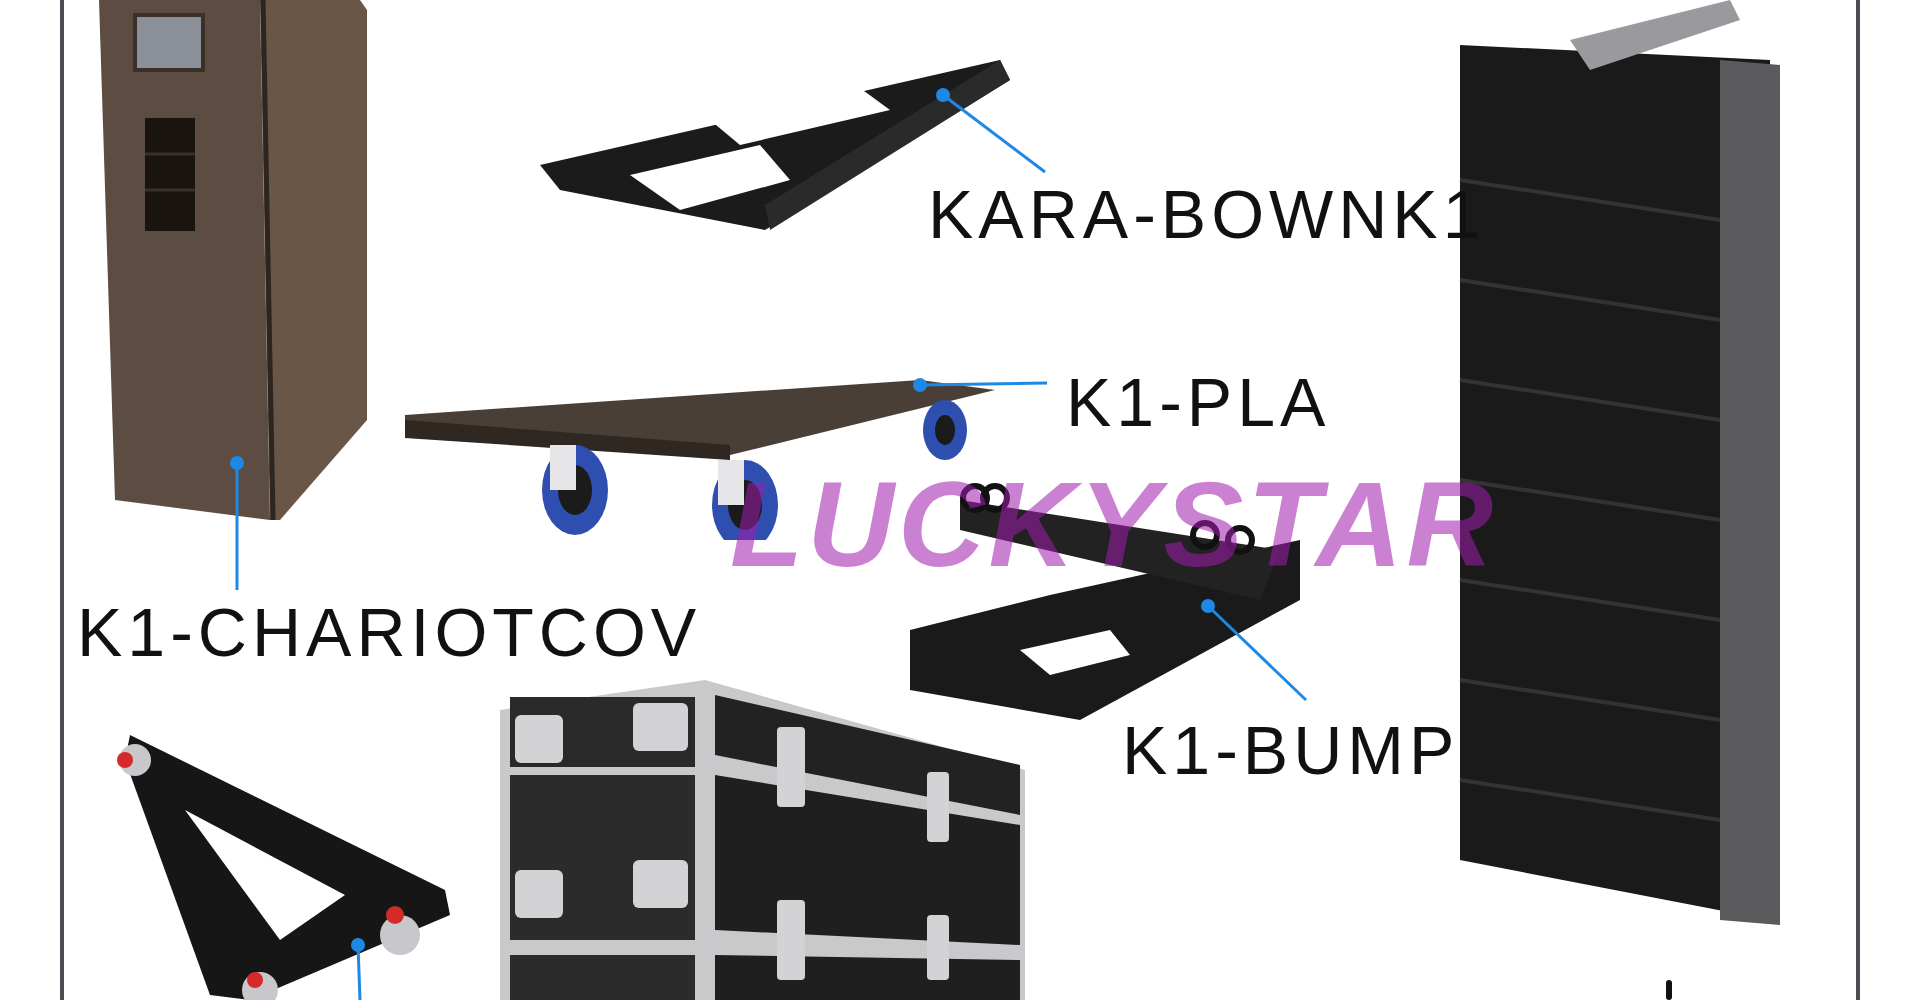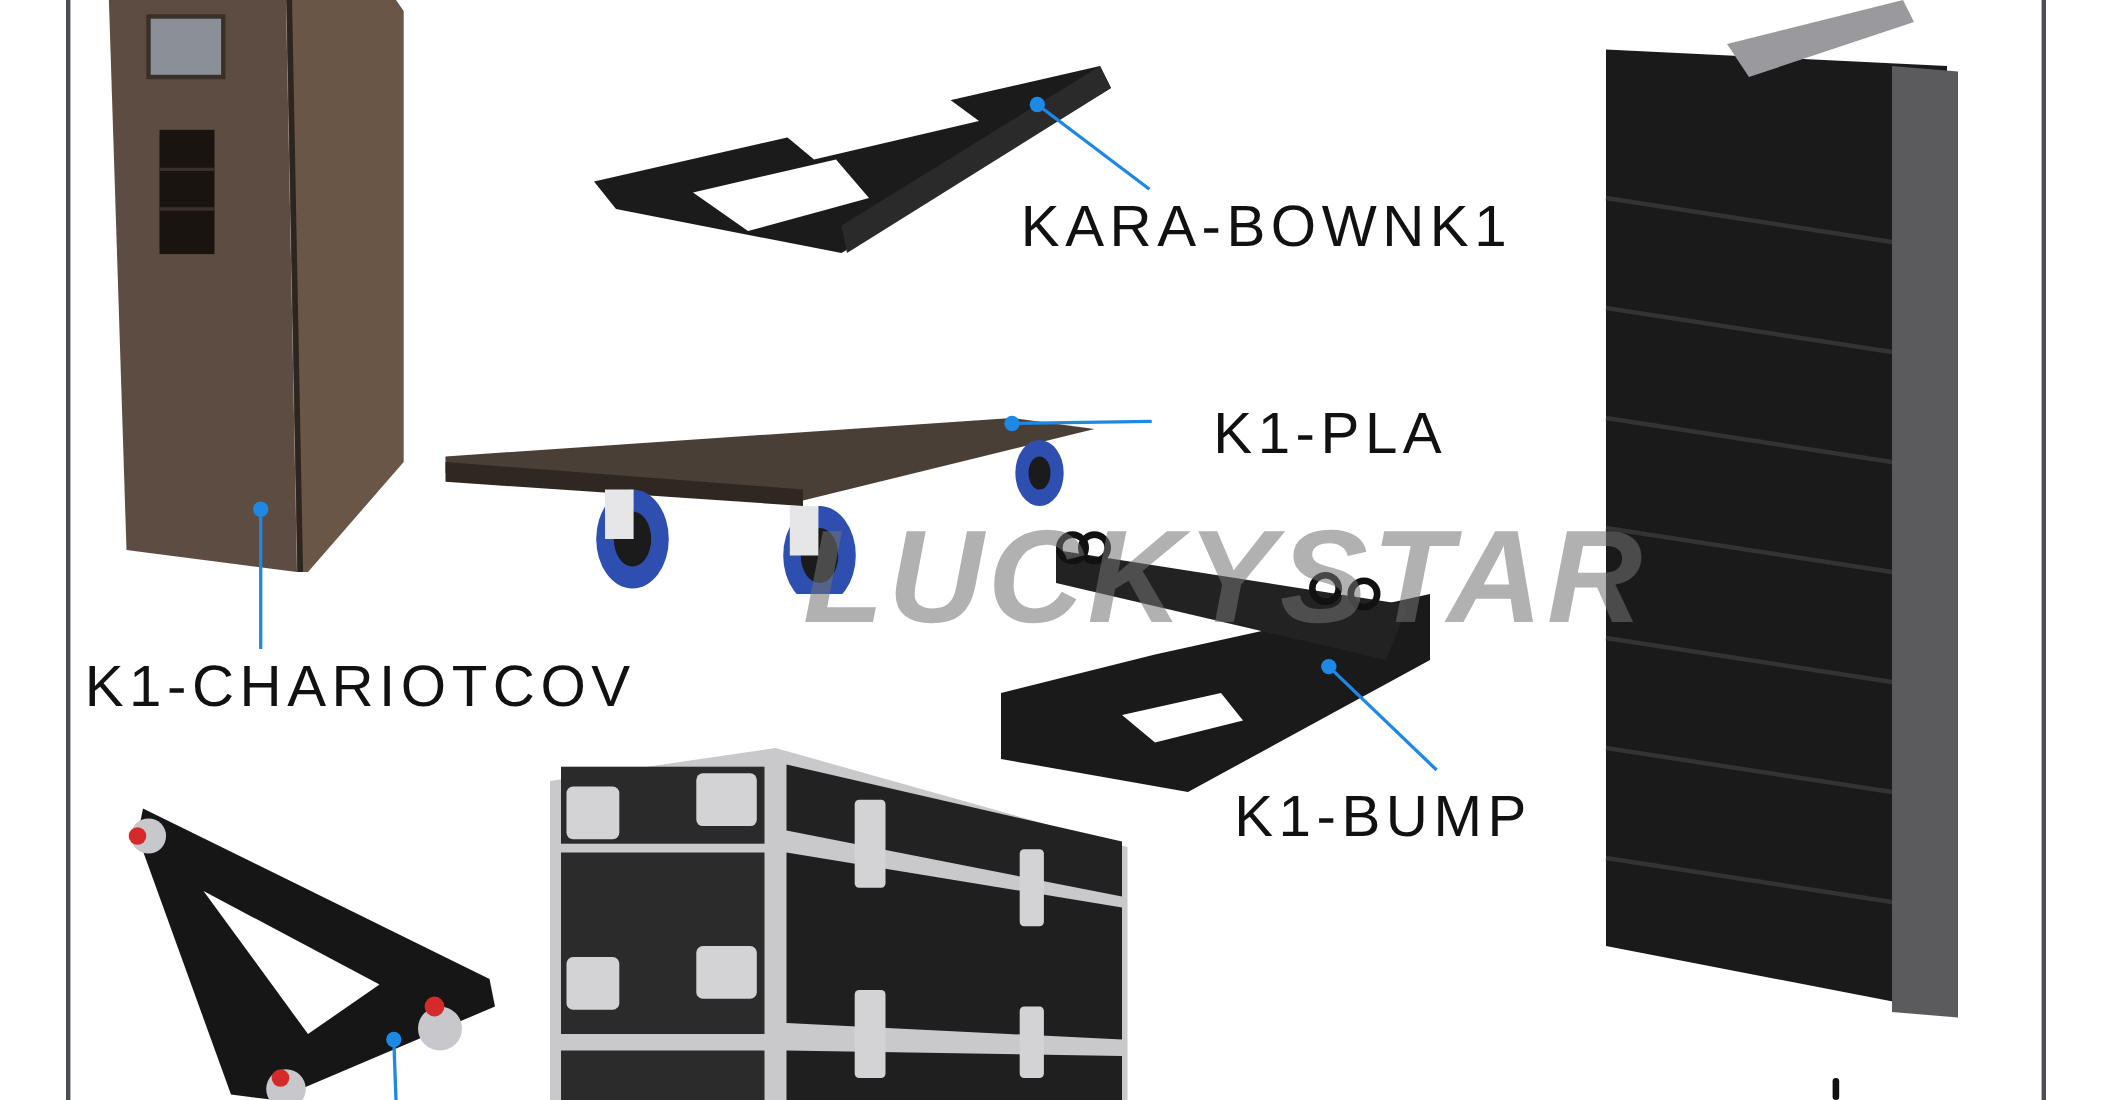--- a/index.html
+++ b/index.html
@@ -1,21 +1,21 @@
 <!DOCTYPE html>
 <html><head>
 <meta charset="utf-8">
 <style>
   html,body{margin:0;padding:0;background:#fff;}
   body{width:1920px;height:1000px;position:relative;overflow:hidden;font-family:"Liberation Sans",sans-serif;}
   .frame-left{position:absolute;left:60px;top:0;width:4px;height:1000px;background:#4a4d52;}
   .frame-right{position:absolute;left:1856px;top:0;width:4px;height:1000px;background:#4a4d52;}
-  .label{position:absolute;font-family:"Liberation Sans",sans-serif;font-size:53px;color:#111;letter-spacing:5px;line-height:1;white-space:nowrap;}
+  .label{position:absolute;font-family:"Liberation Sans",sans-serif;font-size:68px;color:#111;letter-spacing:5px;line-height:1;white-space:nowrap;}
   .callout{position:absolute;left:0;top:0;width:1920px;height:1000px;pointer-events:none;}
-  .watermark{position:absolute;left:730px;top:455px;font-family:"Liberation Sans",sans-serif;font-weight:bold;font-style:italic;font-size:120px;color:#737373;opacity:.55;letter-spacing:4px;}
+  .watermark{position:absolute;left:730px;top:455px;font-family:"Liberation Sans",sans-serif;font-weight:bold;font-style:italic;font-size:120px;color:#a21caf;opacity:.55;letter-spacing:4px;}
   .obj{position:absolute;}
 </style>
 </head>
 <body>
 
 <div class="frame-left"></div>
 <div class="frame-right"></div>
 
 <svg class="obj" style="left:95px;top:0" width="280" height="530">
   <polygon points="4,0 165,0 175,520 20,500" fill="#5d4c41"></polygon>
@@ -129,14 +129,14 @@
       <circle cx="920" cy="385" r="7" stroke="none"></circle>
     <line x1="1208" y1="606" x2="1306" y2="700"></line>
       <circle cx="1208" cy="606" r="7" stroke="none"></circle>
     <line x1="358" y1="945" x2="360" y2="1000"></line>
       <circle cx="358" cy="945" r="7" stroke="none"></circle>
   </g>
 </svg>
 
 <div class="label" style="left:77px;top:598px">K1-CHARIOTCOV</div>
 <div class="label" style="left:928px;top:180px">KARA-BOWNK1</div>
-<div class="label" style="left:1103px;top:368px">K1-PLA</div>
+<div class="label" style="left:1066px;top:368px">K1-PLA</div>
 <div class="label" style="left:1122px;top:716px">K1-BUMP</div>
 
 </body></html>

